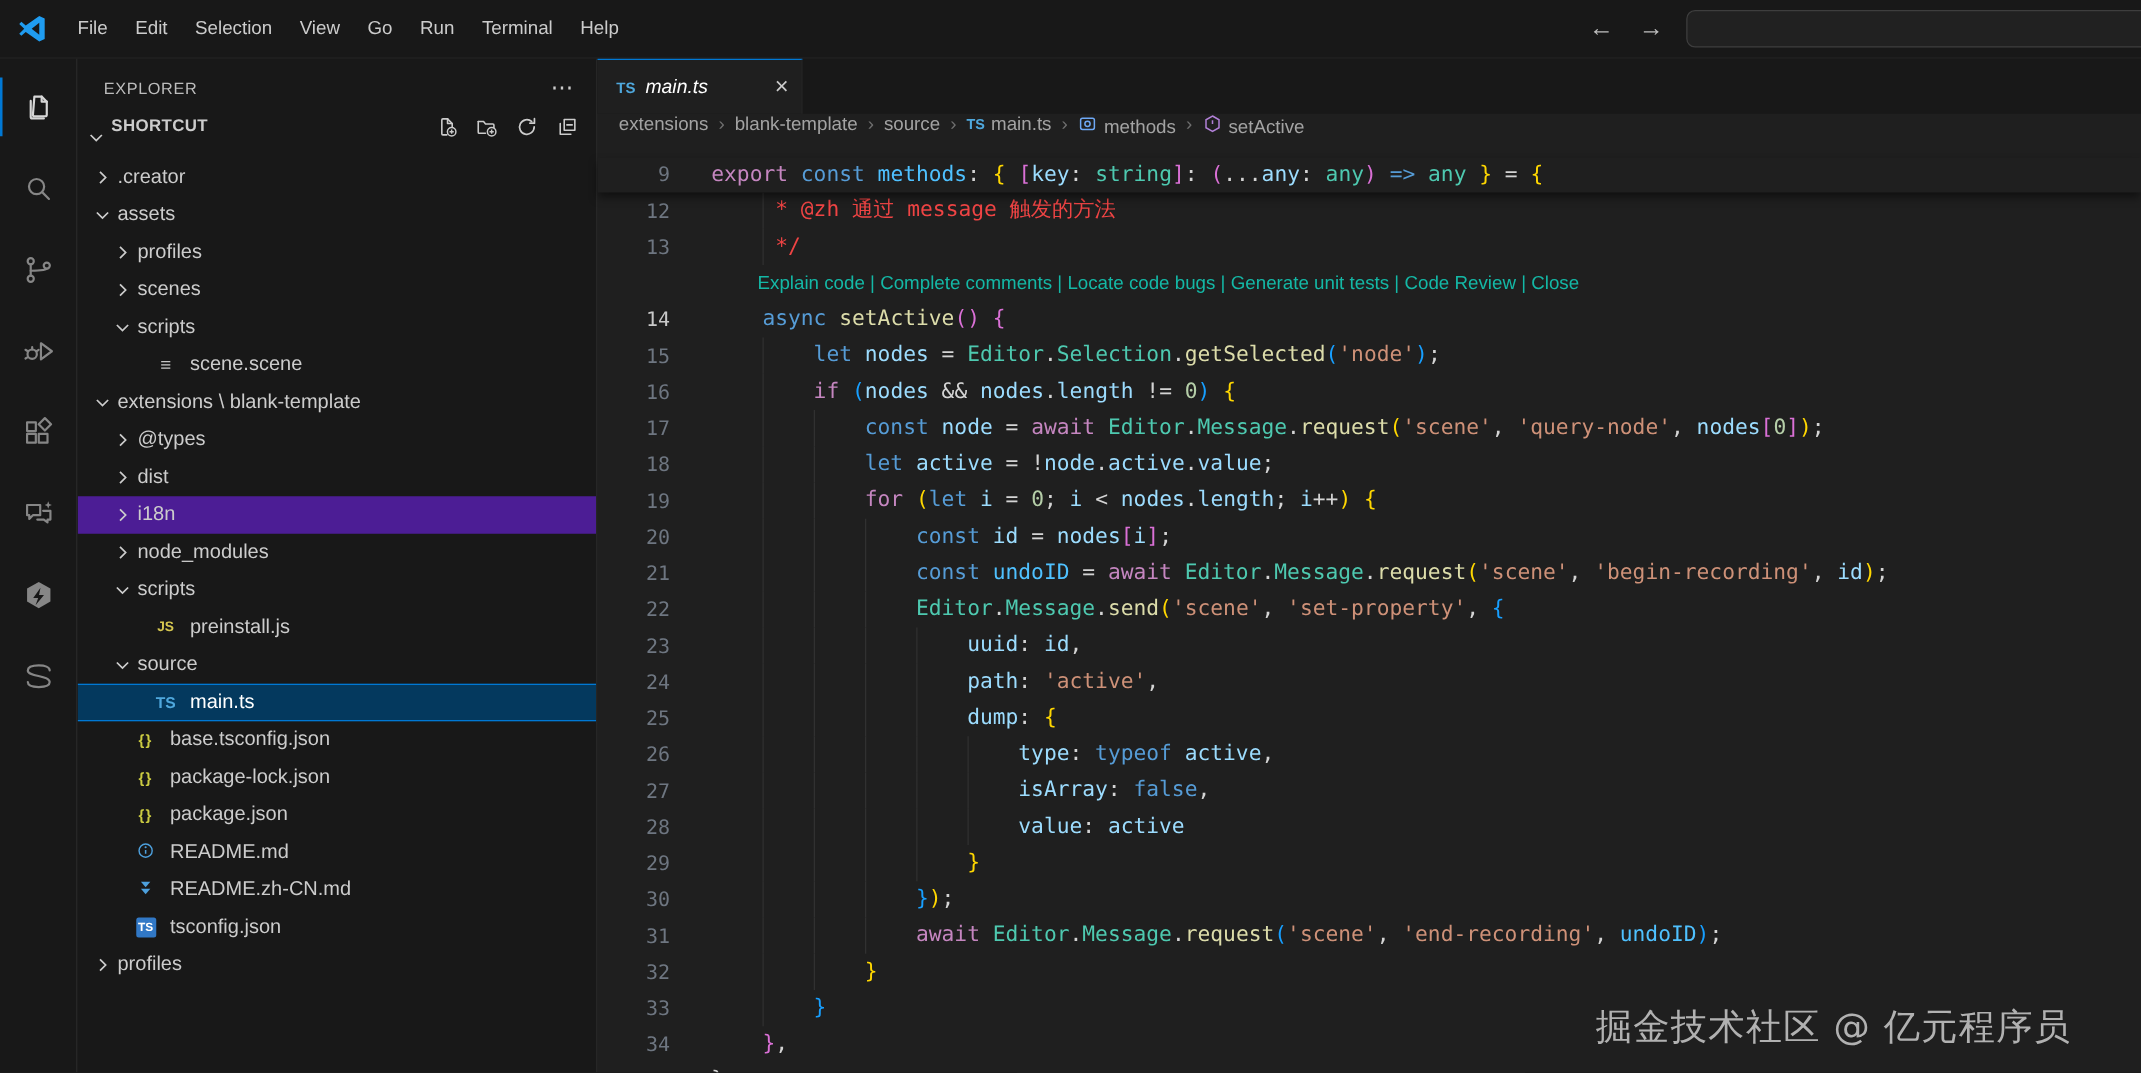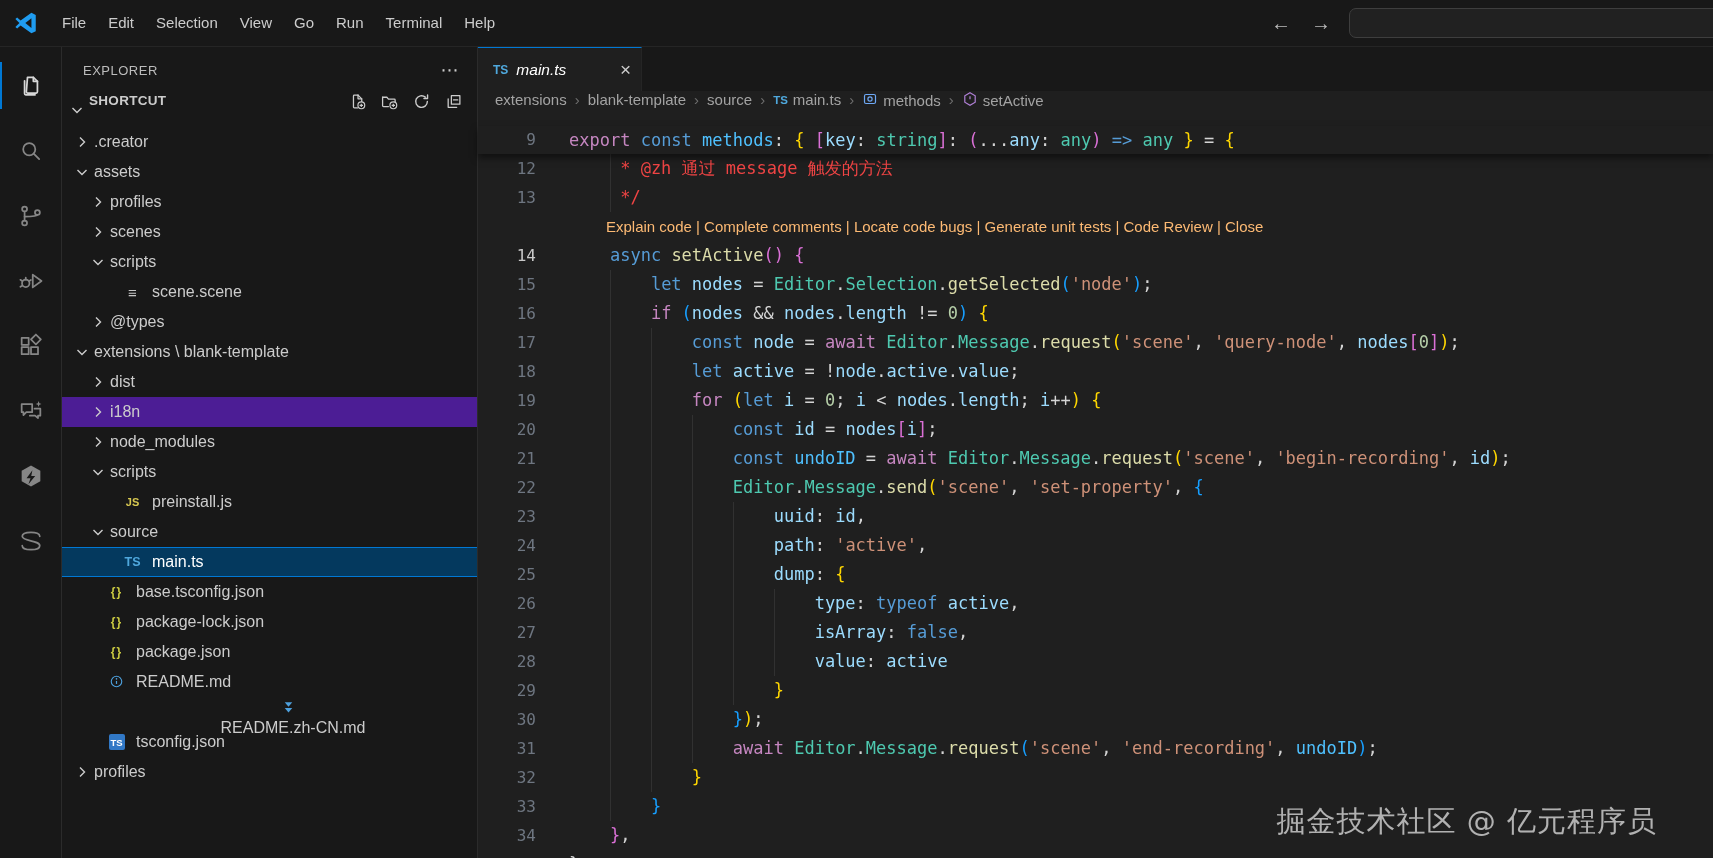--- a/index.html
+++ b/index.html
@@ -83,21 +83,21 @@
   .sticky { flex:none; background:#1f1f1f; box-shadow:0 4px 7px rgba(0,0,0,.5);
             position:relative; z-index:2; }
   .codelines { flex:1; overflow:hidden; }
   .crow { display:flex; height:29px; line-height:29px;
           font-family:"DejaVu Sans Mono","Liberation Mono",monospace; font-size:17px; }
   .sticky .crow { height:28px; line-height:28px; }
   .lnum { width:58px; flex:none; text-align:right; color:#6e7681; font-size:16px; }
   .lnum.cur { color:#c9c9c9; }
   .lbody { flex:1; position:relative; margin-left:33px; white-space:pre; }
   .guide { position:absolute; top:0; bottom:0; width:1px; background:#313131; }
-  .lens { font-family:"Liberation Sans",sans-serif; font-size:15px; color:#fdba74;
+  .lens { font-family:"Liberation Sans",sans-serif; font-size:15px; color:#14b8a6;
           padding-left:37px; display:inline-block; }
   .tk-kw  { color:#569CD6; } .tk-ctrl{ color:#C586C0; } .tk-var { color:#9CDCFE; }
   .tk-cvar{ color:#4FC1FF; } .tk-cls { color:#4EC9B0; } .tk-fn  { color:#DCDCAA; }
   .tk-str { color:#CE9178; } .tk-num { color:#B5CEA8; } .tk-pln { color:#D4D4D4; }
   .tk-cmt { color:#ef4444; } .tk-b1  { color:#FFD700; } .tk-b2  { color:#DA70D6; }
   .tk-b3  { color:#179FFF; }
 
   .watermark { position:absolute; top:802px; right:56px; font-size:29px; color:#c6c6c6;
                opacity:.88; letter-spacing:1px; z-index:5;
                font-family:"DejaVu Sans","Liberation Sans",sans-serif; }
@@ -257,35 +257,35 @@
               <svg viewBox="0 0 16 16">
                 <path d="M6 3.5 L10.5 8 L6 12.5" fill="none" stroke="currentColor" stroke-width="1.4"></path>
               </svg>
             </span>
             <span class="tlabel">scripts</span>
           </div>
           <div class="trow" style="padding-left: 60px;">
             <span><span class="fi fi-list">≡</span></span>
             <span class="tlabel">scene.scene</span>
           </div>
-          <div class="trow" style="padding-left: 26px;">
-            <span class="chev">
-              <svg viewBox="0 0 16 16">
-                <path d="M6 3.5 L10.5 8 L6 12.5" fill="none" stroke="currentColor" stroke-width="1.4"></path>
-              </svg>
-            </span>
-            <span class="tlabel">@types</span>
-          </div>
           <div class="trow" style="padding-left: 10px;">
             <span class="chev open">
               <svg viewBox="0 0 16 16">
                 <path d="M6 3.5 L10.5 8 L6 12.5" fill="none" stroke="currentColor" stroke-width="1.4"></path>
               </svg>
             </span>
             <span class="tlabel">extensions \ blank-template</span>
+          </div>
+          <div class="trow" style="padding-left: 26px;">
+            <span class="chev">
+              <svg viewBox="0 0 16 16">
+                <path d="M6 3.5 L10.5 8 L6 12.5" fill="none" stroke="currentColor" stroke-width="1.4"></path>
+              </svg>
+            </span>
+            <span class="tlabel">@types</span>
           </div>
           <div class="trow" style="padding-left: 26px;">
             <span class="chev">
               <svg viewBox="0 0 16 16">
                 <path d="M6 3.5 L10.5 8 L6 12.5" fill="none" stroke="currentColor" stroke-width="1.4"></path>
               </svg>
             </span>
             <span class="tlabel">dist</span>
           </div>
           <div class="trow hover" style="padding-left: 26px;">
@@ -343,21 +343,21 @@
           <div class="trow" style="padding-left: 44px;">
             <span><span class="fi">
                 <svg viewBox="0 0 16 16">
                   <circle cx="8" cy="8" r="5.6" fill="none" stroke="#4da0dd" stroke-width="1.2"></circle>
                   <path d="M8 7.4v3.2" stroke="#4da0dd" stroke-width="1.3"></path>
                   <circle cx="8" cy="5.1" r=".9" fill="#4da0dd"></circle>
                 </svg>
               </span></span>
             <span class="tlabel">README.md</span>
           </div>
-          <div class="trow" style="padding-left: 44px; flex-direction: column;">
+          <div class="trow" style="padding-left: 44px;">
             <span><span class="fi">
                 <svg viewBox="0 0 16 16">
                   <path d="M4 2.5h8L8 7.3z" fill="#4da0dd"></path>
                   <path d="M4 8.5h8L8 13.3z" fill="#4da0dd"></path>
                 </svg>
               </span></span>
             <span class="tlabel">README.zh-CN.md</span>
           </div>
           <div class="trow" style="padding-left: 44px;">
             <span><span class="fi">

